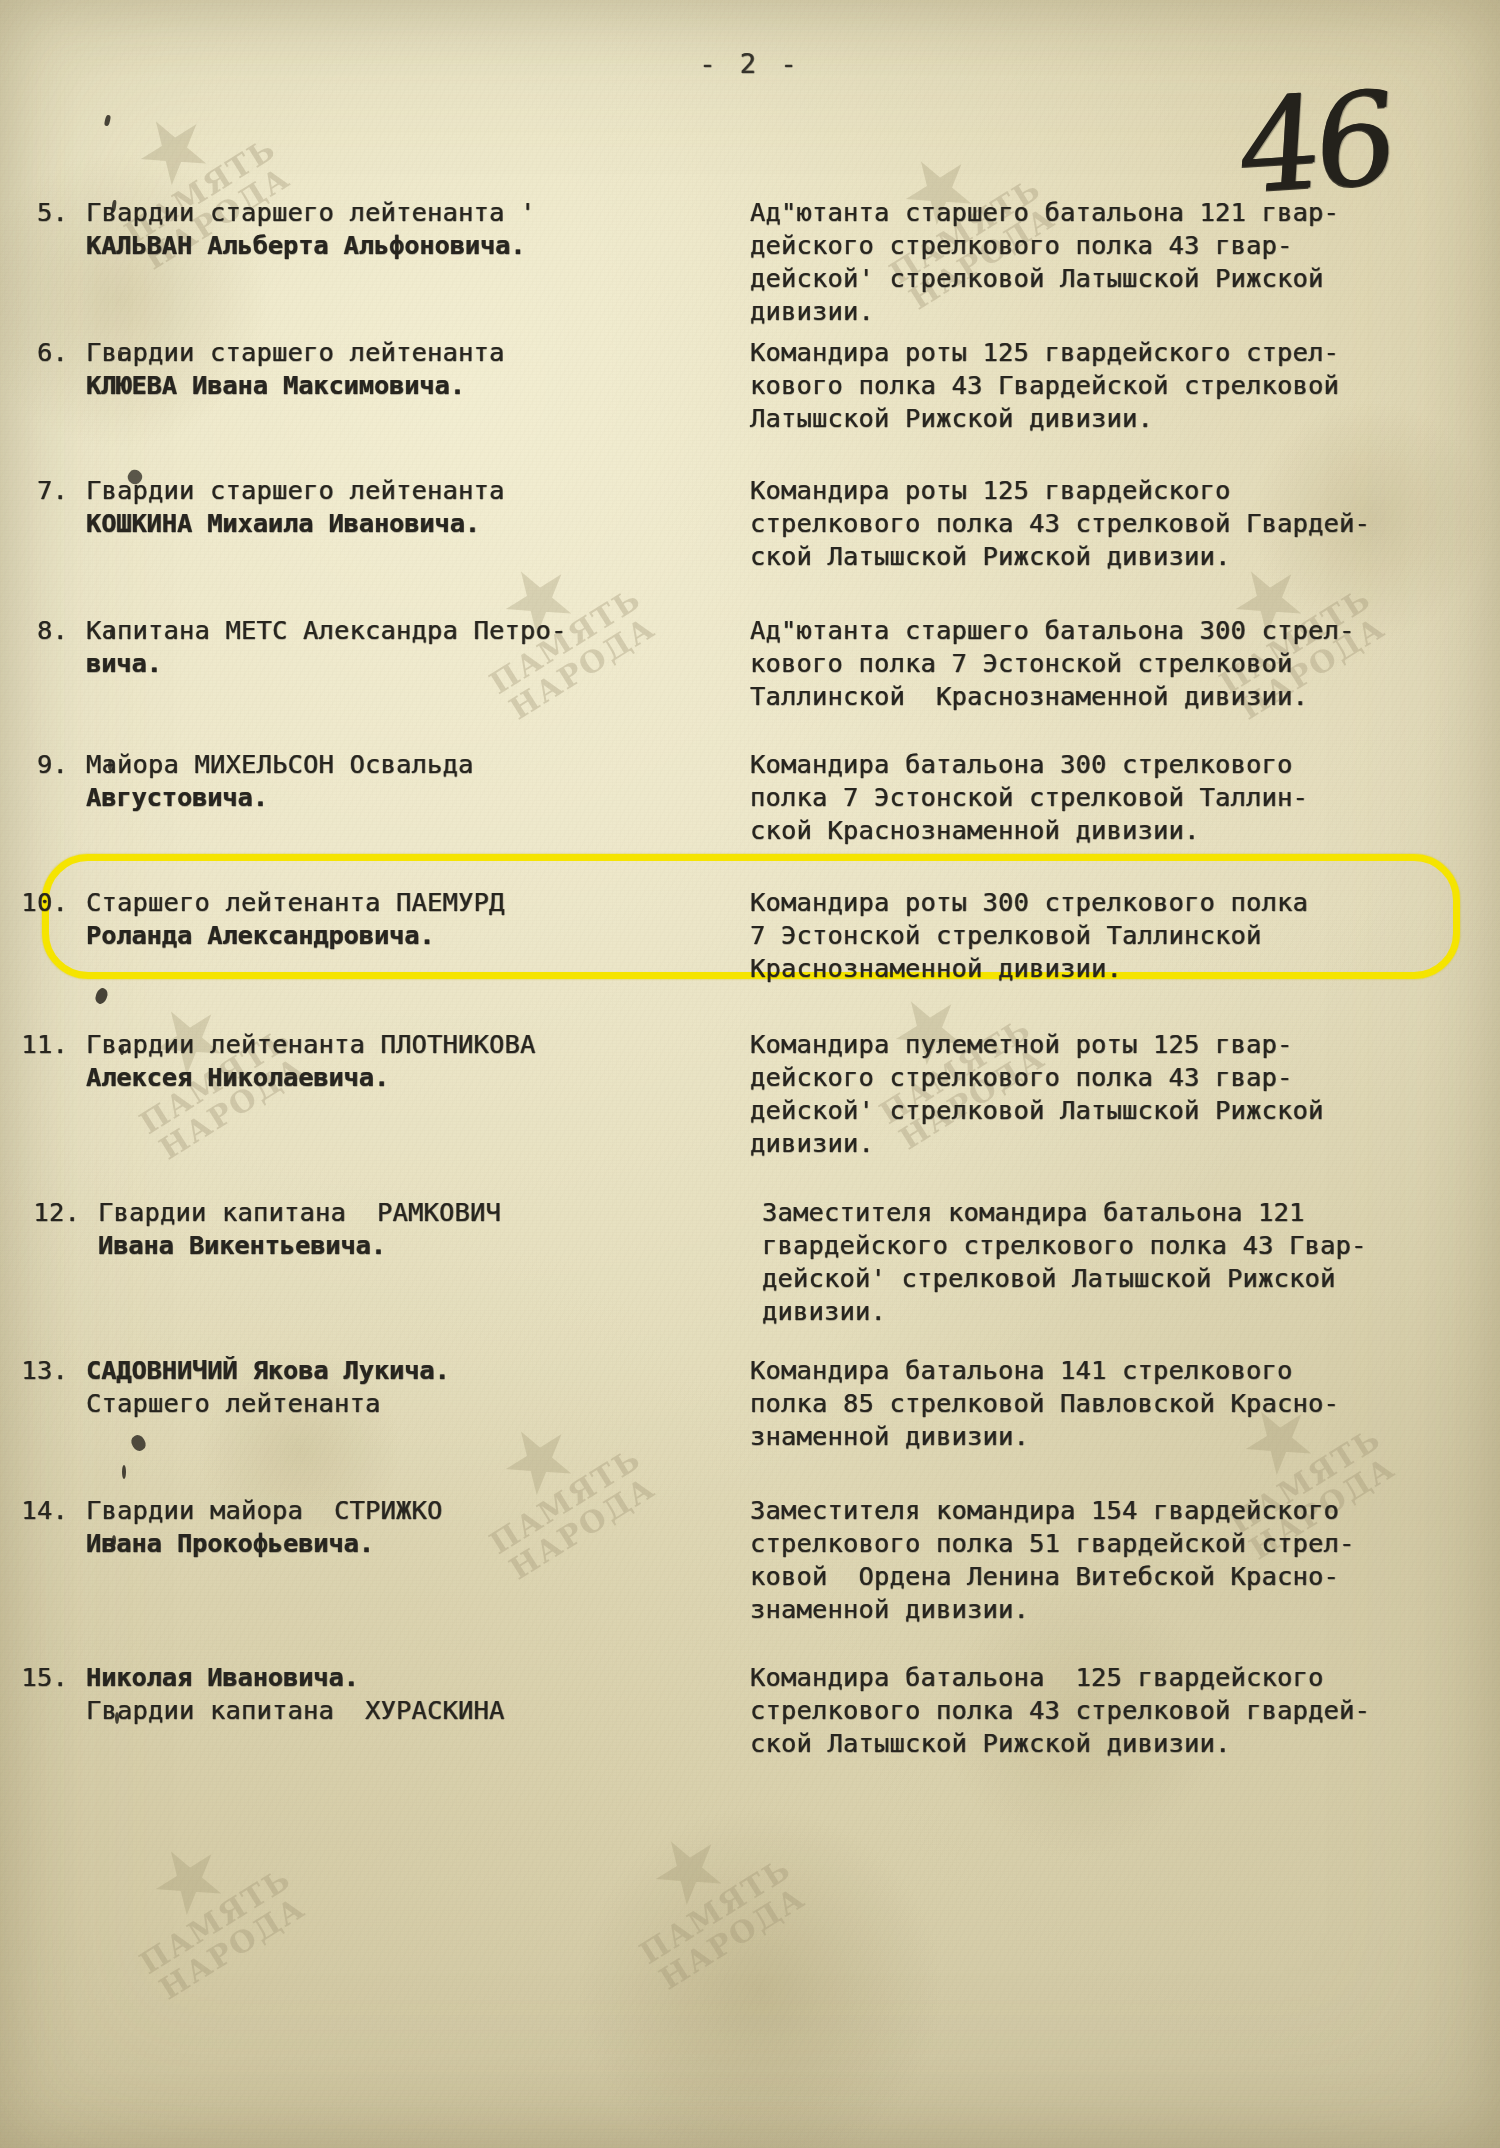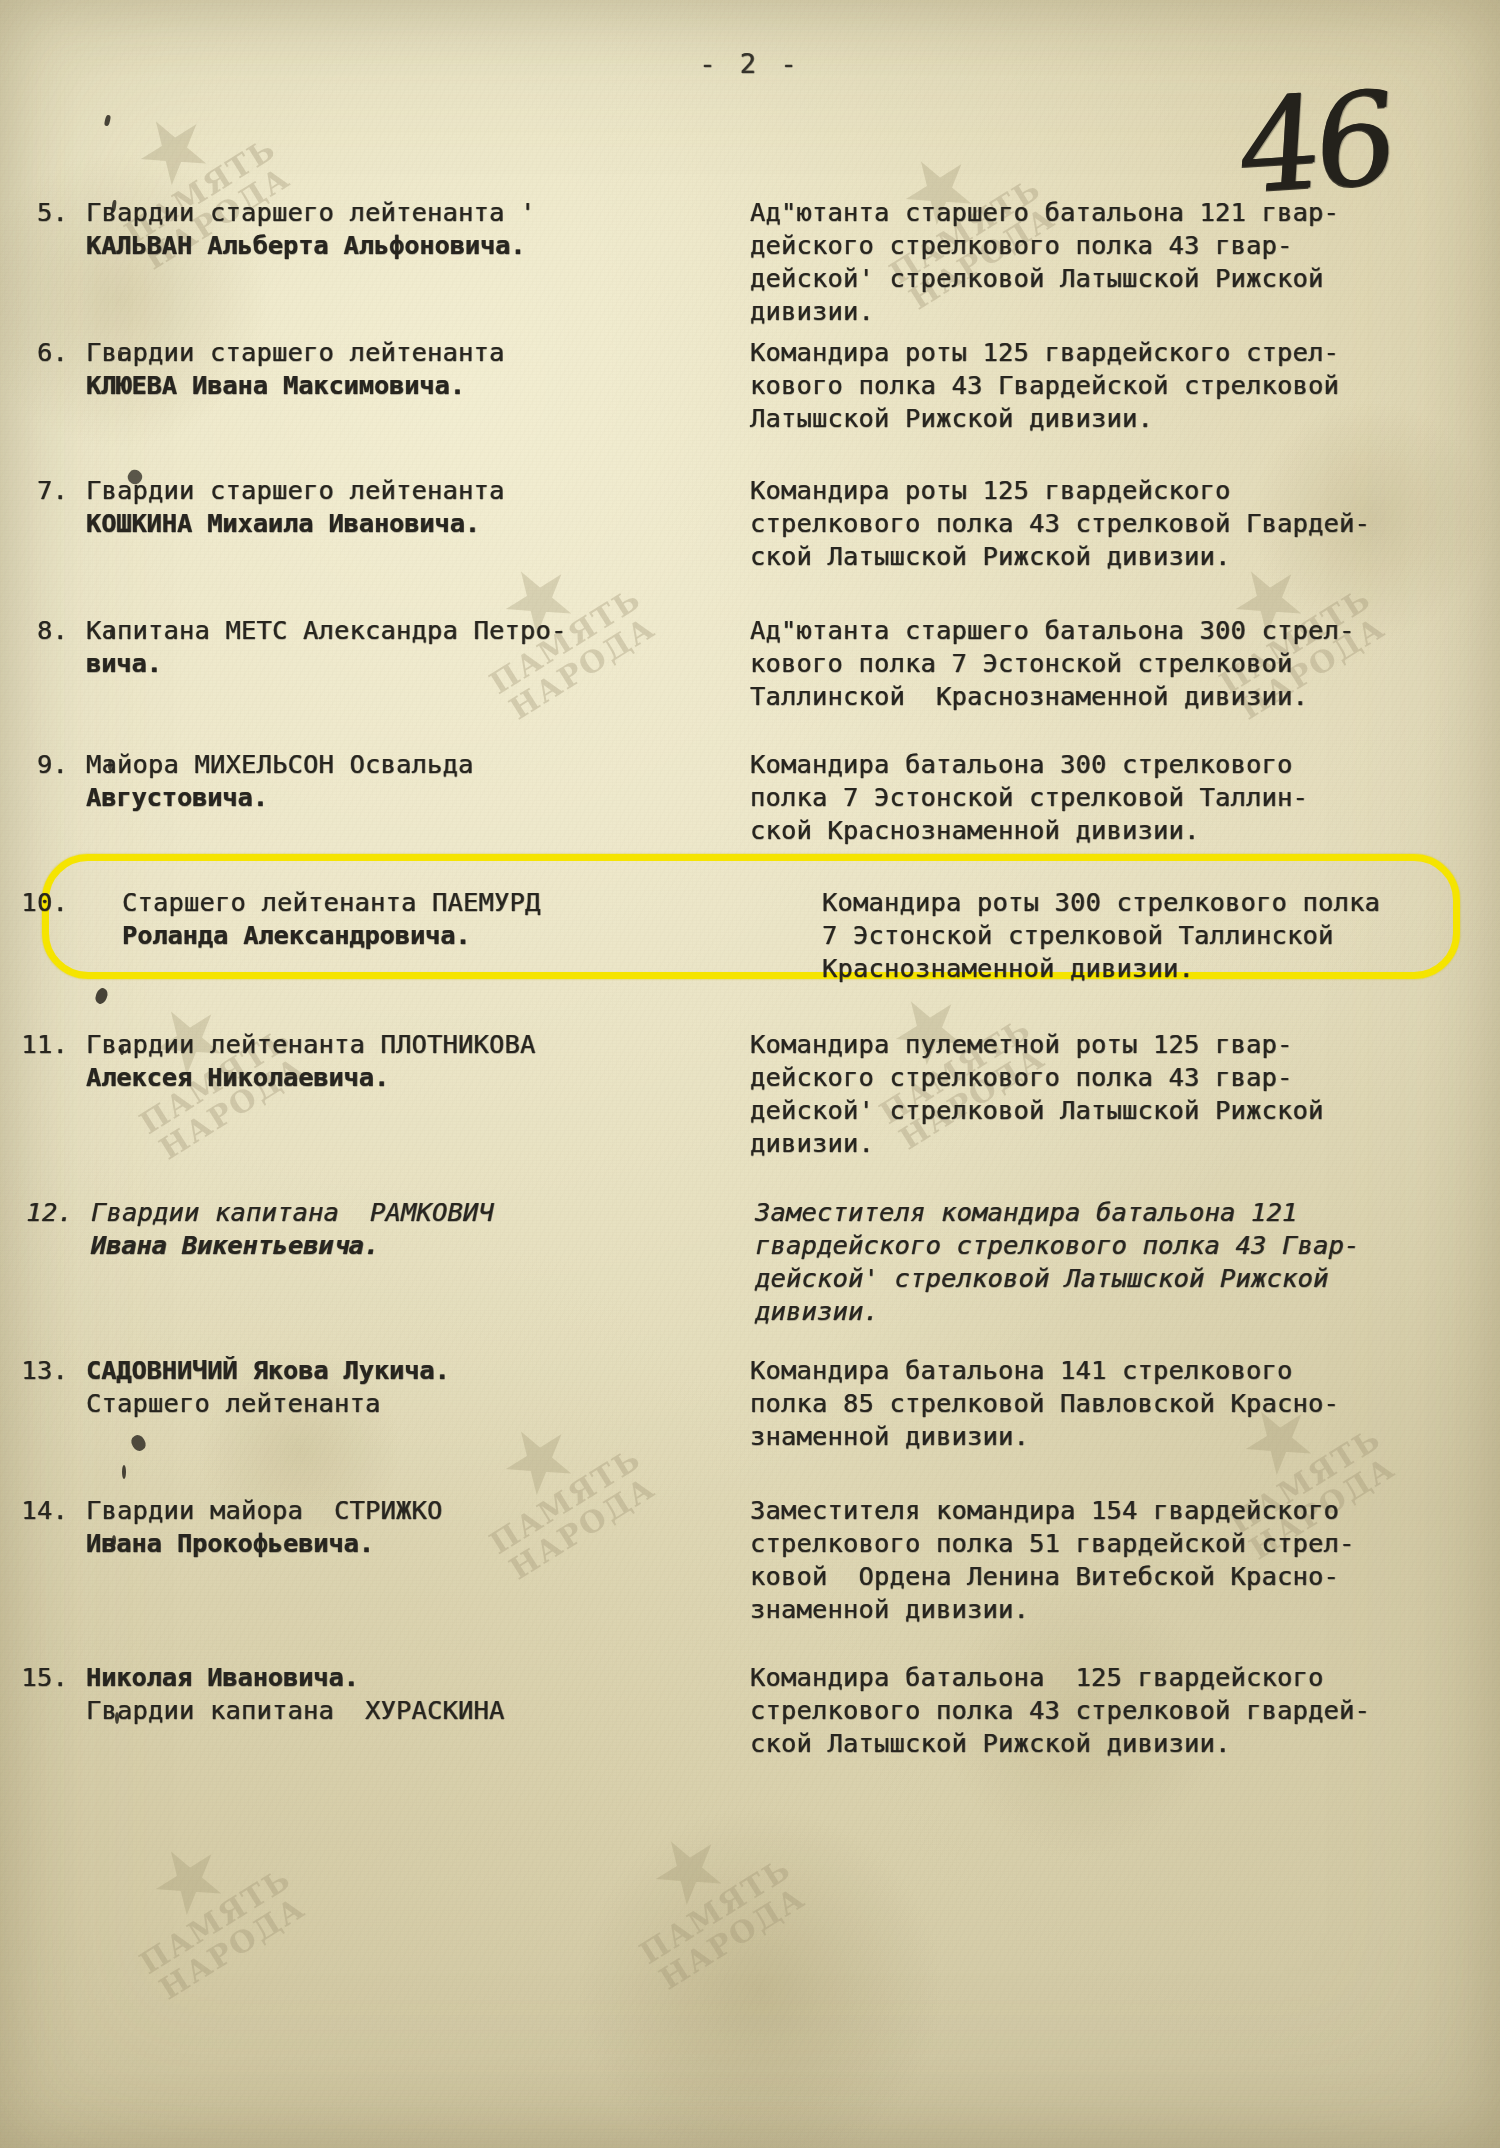--- a/index.html
+++ b/index.html
@@ -293,21 +293,21 @@
           <div class="colleft">
             <div class="ln typed">Майора МИХЕЛЬСОН Освальда</div>
             <div class="ln typed bold">Августовича.</div>
           </div>
           <div class="colright">
             <div class="ln typed">Командира батальона 300 стрелкового</div>
             <div class="ln typed">полка 7 Эстонской стрелковой Таллин-</div>
             <div class="ln typed">ской Краснознаменной дивизии.</div>
           </div>
         </div>
-        <div class="entry" style="position: absolute; left: 0px; top: 690px; width: 1500px; gap: 36px;">
+        <div class="entry" style="position: absolute; left: 0px; top: 690px; width: 1500px;">
           <div class="num typed">10.</div>
           <div class="colleft">
             <div class="ln typed">Старшего лейтенанта ПАЕМУРД</div>
             <div class="ln typed bold">Роланда Александровича.</div>
           </div>
           <div class="colright">
             <div class="ln typed">Командира роты 300 стрелкового полка</div>
             <div class="ln typed">7 Эстонской стрелковой Таллинской</div>
             <div class="ln typed">Краснознаменной дивизии.</div>
           </div>
@@ -318,21 +318,21 @@
             <div class="ln typed">Гвардии лейтенанта ПЛОТНИКОВА</div>
             <div class="ln typed bold">Алексея Николаевича.</div>
           </div>
           <div class="colright">
             <div class="ln typed">Командира пулеметной роты 125 гвар-</div>
             <div class="ln typed">дейского стрелкового полка 43 гвар-</div>
             <div class="ln typed">дейской' стрелковой Латышской Рижской</div>
             <div class="ln typed">дивизии.</div>
           </div>
         </div>
-        <div class="entry" style="position: absolute; left: 5px; top: 1000px; width: 1376px; font-style: italic;">
+        <div class="entry" style="position: absolute; left: 12px; top: 1000px; width: 1376px;">
           <div class="num typed">12.</div>
           <div class="colleft">
             <div class="ln typed">Гвардии капитана  РАМКОВИЧ</div>
             <div class="ln typed bold">Ивана Викентьевича.</div>
           </div>
           <div class="colright">
             <div class="ln typed">Заместителя командира батальона 121</div>
             <div class="ln typed">гвардейского стрелкового полка 43 Гвар-</div>
             <div class="ln typed">дейской' стрелковой Латышской Рижской</div>
             <div class="ln typed">дивизии.</div>

